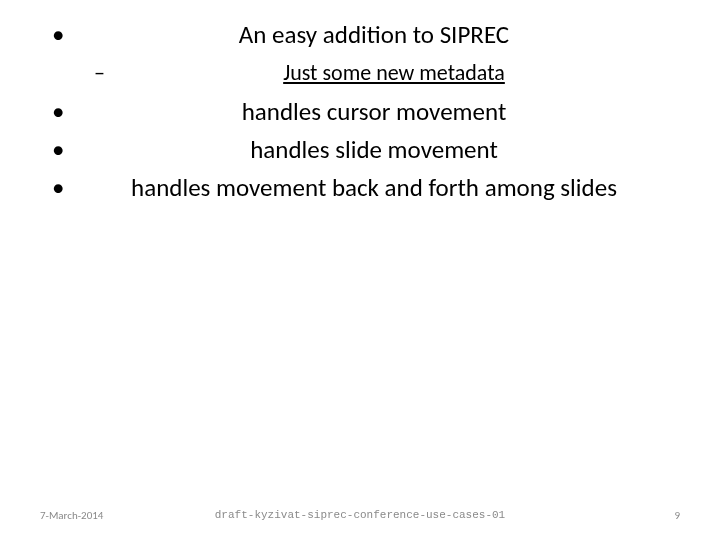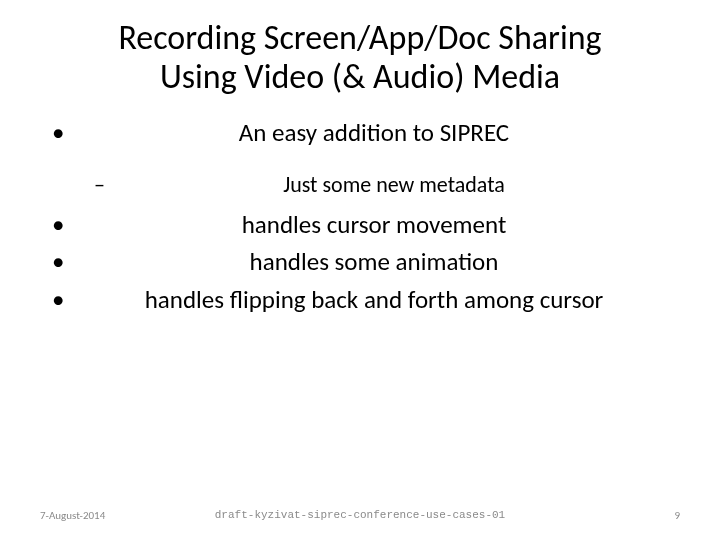--- a/index.html
+++ b/index.html
@@ -42,22 +42,23 @@
     content: "•";
     position: absolute;
     left: 4px;
     top: 0;
     font-size: 25px;
     line-height: 1.35;
   }
   ul.lvl2 {
     list-style: none;
     padding-left: 18px;
-    margin-top: 20px;
+    margin-top: 6px;
     margin-bottom: 8px;
+    text-decoration: underline;
   }
   ul.lvl2 > li {
     position: relative;
     padding-left: 22px;
     font-size: 22px;
   }
   ul.lvl2 > li::before {
     content: "–";
     position: absolute;
     left: 0;
@@ -80,46 +81,42 @@
     left: 50%;
     transform: translateX(-50%);
     font-family: Liberation Mono, monospace;
   }
 </style>
 </head>
 <body>
 
 <div class="slide">
 
-  <div class="title">
-    <span>Recording Screen/App/Doc Sharing</span><br>
-    <span>Using Video (&amp; Audio) Media</span>
-  </div>
 
   <div class="content">
     <ul class="lvl1">
       <li>
         <span>An easy addition to SIPREC</span>
         <ul class="lvl2">
           <li>
             <span>Just some new metadata</span>
           </li>
         </ul>
       </li>
       <li>
         <span>handles cursor movement</span>
       </li>
       <li>
-        <span>handles some animation</span>
+        <span>handles slide movement</span>
       </li>
       <li>
-        <span>handles flipping back and forth among cursor</span>
+        <span>handles movement back and forth among slides</span>
       </li>
     </ul>
   </div>
 
   <div class="footer">
-    <span>7-August-2014</span>
+    <span>7-March-2014</span>
     <span class="footer-center">draft-kyzivat-siprec-conference-use-cases-01</span>
     <span>9</span>
   </div>
 
 </div>
 
 </body></html>

